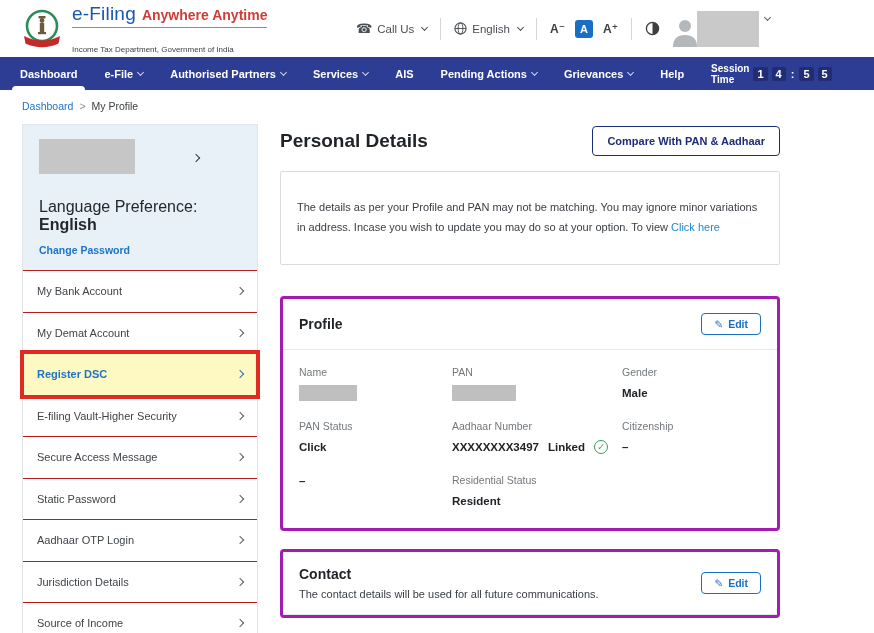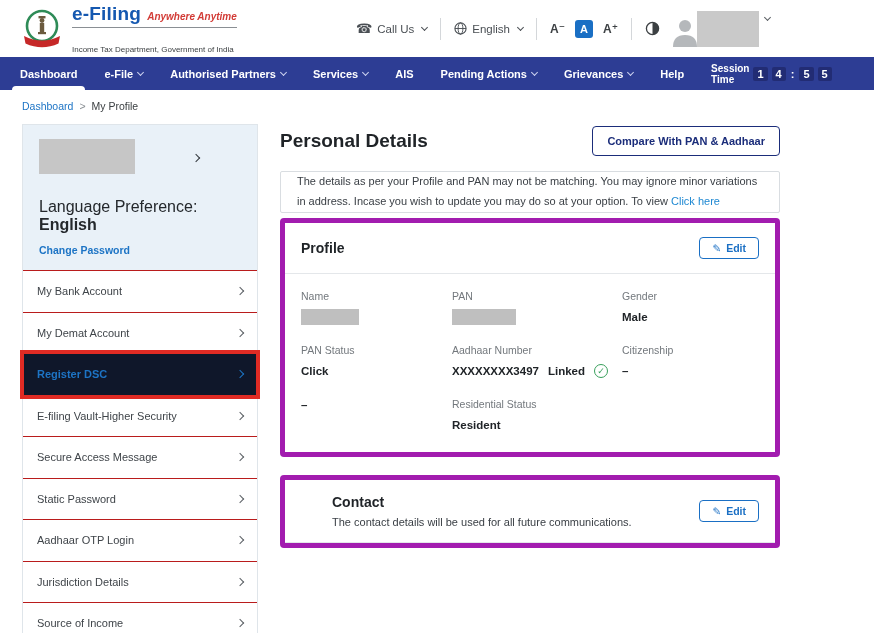--- a/index.html
+++ b/index.html
@@ -5,22 +5,22 @@
   * { margin:0; padding:0; box-sizing:border-box; }
   body { font-family:"Liberation Sans","DejaVu Sans",sans-serif; background:#fff; }
   .page { width:874px; height:633px; overflow:hidden; background:#fff; position:relative; }
 
   
   .topbar { height:57px; display:flex; align-items:center; justify-content:space-between;
             padding-left:20px; background:#fff; }
   .logo-area { display:flex; align-items:center; gap:8px; }
   .logo-text { display:flex; flex-direction:column; }
   .brand-row { display:flex; align-items:baseline; gap:6px; border-bottom:1px solid #8a8f94; padding-bottom:2px; }
-  .brand { font-size:19px; font-weight:bold; color:#1558b0; letter-spacing:.2px; }
-  .tagline { font-size:10px; color:#d23b36; font-style:italic; font-weight:bold; }
+  .brand { font-size:19px; font-weight:normal; color:#1558b0; letter-spacing:.2px; }
+  .tagline { font-size:14px; color:#d23b36; font-weight:bold; }
   .logo-sub { font-size:8px; color:#3c4043; margin-top:17px; }
   .topbar-right { display:flex; align-items:center; gap:13px; margin-right:104px;
                   color:#4a4f54; font-size:11.5px; }
   .tb-item { display:flex; align-items:center; gap:5px; cursor:pointer; white-space:nowrap; }
   .vsep { width:1px; height:22px; background:#d4d7da; }
   .chev { width:5px; height:5px; border-right:1.5px solid currentColor; border-bottom:1.5px solid currentColor;
           transform:rotate(45deg); display:inline-block; margin-left:3px; margin-bottom:2px; }
   .font-controls { display:flex; align-items:center; gap:10px; font-size:12px; color:#3c4043; }
   .fc-btn { cursor:pointer; font-weight:bold; }
   .fc-mid { background:#1a6fc4; color:#fff; width:18px; height:18px; display:flex;
@@ -59,53 +59,53 @@
   .chev-r { width:6px; height:6px; border-right:1.8px solid currentColor; border-top:1.8px solid currentColor;
             transform:rotate(45deg); display:inline-block; }
   .lang-pref { font-size:16px; color:#24282c; margin-bottom:10px; }
   .lang-pref b { font-weight:bold; }
   .change-pass { color:#1d74c5; font-size:10.5px; font-weight:bold; cursor:pointer; }
   .menu-item { display:flex; justify-content:space-between; align-items:center; gap:8px;
                padding:12px 14px; border-top:1px solid #b91c1c; font-size:11px; color:#3f4449;
                background:#fff; cursor:pointer; min-height:38px; position:relative; }
   .menu-item .chev-r { color:#5a5f64; flex-shrink:0; }
   .menu-item-label { line-height:1.5; }
-  .menu-highlight { background:#0f172a; color:#1d74c5; font-weight:bold; }
+  .menu-highlight { background:#fef9c3; color:#1d74c5; font-weight:bold; }
   .menu-highlight .chev-r { color:#1d74c5; }
   .red-box { position:absolute; top:-4px; left:-3px; right:-3px; bottom:-4px;
              border:4px solid #e02b24; pointer-events:none; z-index:5; }
 
   
   .main { width:500px; flex-shrink:0; }
   .title-row { display:flex; justify-content:space-between; align-items:center; margin:2px 0 15px; }
   .page-title { font-size:19px; font-weight:bold; color:#1f2327; }
   .compare-btn { border:1.5px solid #1b2d7a; color:#1b2d7a; background:#fff; font-size:11px;
                  font-weight:bold; padding:8px 14px; border-radius:4px; cursor:pointer;
                  font-family:inherit; }
-  .notice { border:1px solid #d9dde1; border-radius:2px; padding:0 16px; font-size:11px;
-            color:#3b4046; line-height:1.8; margin-bottom:5px; }
+  .notice { border:1px solid #d9dde1; border-radius:2px; padding:26px 16px; font-size:11px;
+            color:#3b4046; line-height:1.8; margin-bottom:31px; }
   .notice-link { color:#1e88d2; cursor:pointer; }
-  .card { border:5px solid #a21caf; border-radius:4px; margin-bottom:18px; background:#fff; }
+  .card { border:3px solid #a21caf; border-radius:4px; margin-bottom:18px; background:#fff; }
   .card-header { display:flex; justify-content:space-between; align-items:center;
                  padding:14px 16px; border-bottom:1px solid #e4e7ea; }
   .card-title { font-size:14px; font-weight:bold; color:#1f2327; }
   .edit-btn { display:inline-flex; gap:5px; align-items:center; border:1.5px solid #1a6fc4;
               color:#1a6fc4; border-radius:4px; background:#fff; font-size:10.5px; font-weight:bold;
               padding:4px 12px; cursor:pointer; font-family:inherit; }
   .fields-grid { display:grid; grid-template-columns:1fr 1fr 1fr; column-gap:14px; row-gap:18px;
                  padding:15px 16px 18px; }
   .f-label { font-size:10.5px; color:#73787d; margin-bottom:5px; line-height:1.45; }
   .f-value { font-size:11.5px; color:#202428; font-weight:bold; line-height:1.4; }
   .redacted-val { height:16px; background:#bfbfbf; margin-top:3px; }
   .w58 { width:58px; } .w64 { width:64px; }
   .aadhaar-row { display:flex; align-items:center; gap:9px; }
   .check-circle { width:14px; height:14px; border:1.3px solid #39a05c; border-radius:50%;
                   color:#39a05c; font-size:9px; display:inline-flex; align-items:center;
                   justify-content:center; flex-shrink:0; }
-  .contact-header-left { display:flex; flex-direction:column; gap:6px;margin-left:31px; }
+  .contact-header-left { display:flex; flex-direction:column; gap:6px; }
   .contact-sub { font-size:11px; color:#3b4046; font-weight:normal; }
 </style>
 </head>
 <body>
 
 <div class="page">
 
   <header class="topbar">
     <div class="logo-area">
       <svg width="44" height="44" viewBox="0 0 44 44">

